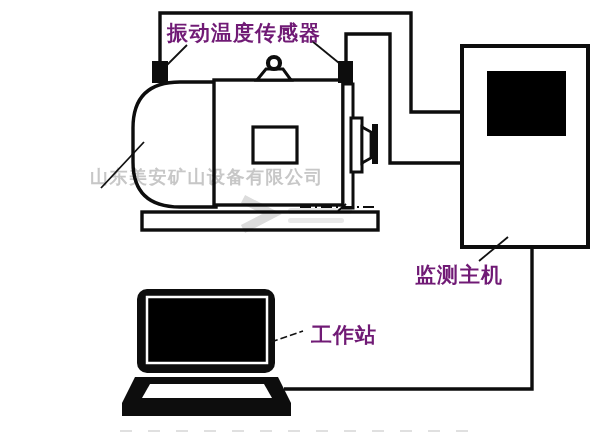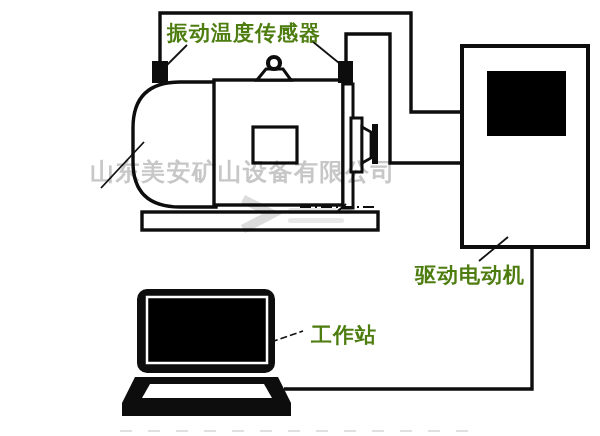--- a/index.html
+++ b/index.html
@@ -2,29 +2,29 @@
 <html><head>
 <meta charset="utf-8">
 <style>
   html,body{margin:0;padding:0;background:#fff;}
   .stage{
     position:relative;width:600px;height:436px;background:#ffffff;overflow:hidden;
     font-family:"DejaVu Sans","Liberation Sans",sans-serif;
   }
   .stage svg{position:absolute;left:0;top:0;}
   .label{
-    position:absolute;color:#4d7c0f;font-weight:bold;font-size:21px;
+    position:absolute;color:#701a75;font-weight:bold;font-size:21px;
     letter-spacing:1px;white-space:nowrap;line-height:1;
   }
   .lbl-sensor{left:167px;top:23px;}
   .lbl-motor{left:33px;top:192px;}
   .lbl-host{left:415px;top:265px;}
   .lbl-workstation{left:311px;top:325px;}
   .watermark-text{
-    position:absolute;left:90px;top:160px;font-size:24px;font-weight:bold;
+    position:absolute;left:90px;top:168px;font-size:18px;font-weight:bold;
     color:#c7c7c7;letter-spacing:1.5px;white-space:nowrap;line-height:1;
     mix-blend-mode:multiply;
   }
   .watermark-layer{mix-blend-mode:multiply;}
 </style>
 </head>
 <body>
 
 <div class="stage">
 
@@ -74,16 +74,16 @@
   <svg class="watermark-layer" width="600" height="436" viewBox="0 0 600 436">
     <polyline points="243,199 272,214 243,229" fill="none" stroke="#dcdcdc" stroke-width="9"></polyline>
     <rect x="288" y="208" width="64" height="6" rx="3" fill="#e6e6e6"></rect>
     <rect x="288" y="218" width="56" height="5" rx="2.5" fill="#e9e9e9"></rect>
     <line x1="120" y1="431" x2="470" y2="431" stroke="#e0e0e0" stroke-width="2" stroke-dasharray="12 16"></line>
   </svg>
 
   <div class="watermark-text">山东美安矿山设备有限公司</div>
 
   <div class="label lbl-sensor">振动温度传感器</div>
-  <div class="label lbl-host">驱动电动机</div>
+  <div class="label lbl-host">监测主机</div>
   <div class="label lbl-workstation">工作站</div>
 
 </div>
 
 </body></html>

